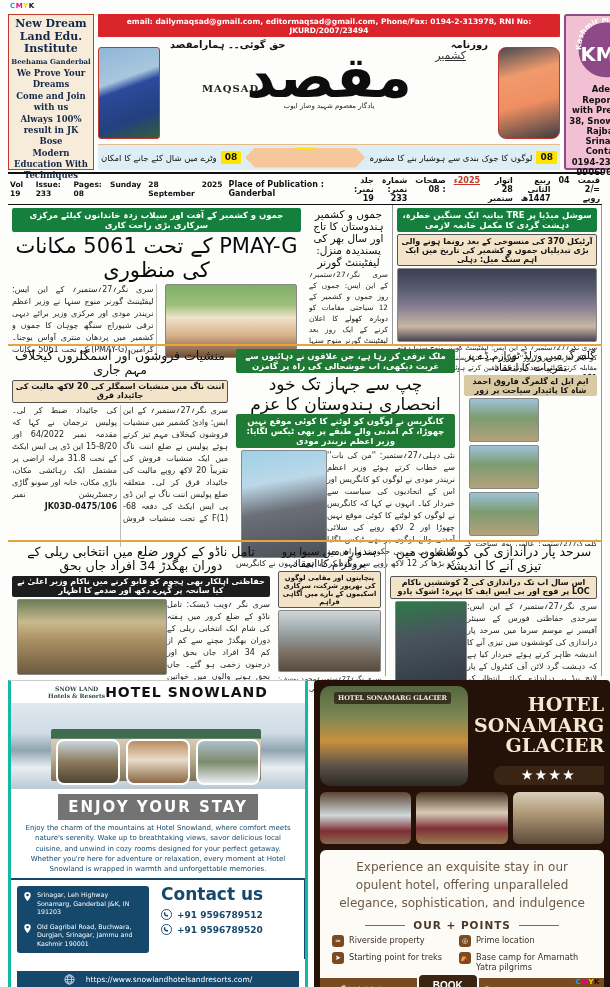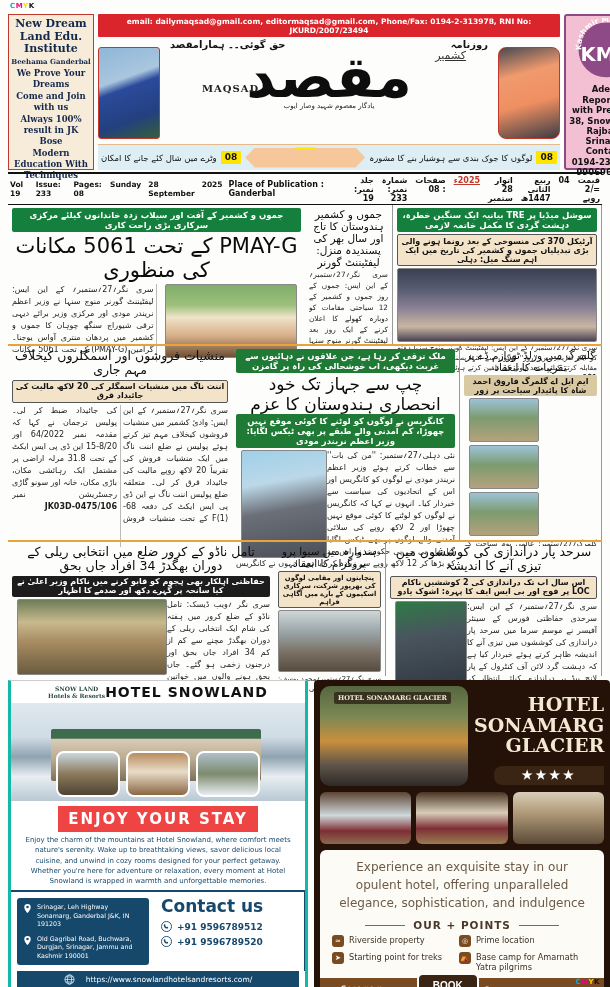--- a/index.html
+++ b/index.html
@@ -82,30 +82,30 @@
   .sl-top { display:flex; align-items:center; justify-content:center; padding:3px 0; background:#fff; }
   .sl-logo { font-family:"DejaVu Serif", serif; font-size:6px; font-weight:bold; color:#2b4a3f; text-align:center; }
   .sl-title { font-size:14px; font-weight:bold; letter-spacing:1px; color:#111; }
   .sl-photo { position:relative; height:108px; background:linear-gradient(180deg,#dfe8ee 0%,#cfdce6 35%,#8fa3b0 55%,#e8eef2 75%,#b9c9d4 100%); }
   .sl-photo .hotelshape { position:absolute; left:40px; top:26px; width:210px; height:52px; background:linear-gradient(180deg,#3f6b4f 0%,#3f6b4f 18%,#d9cdb8 19%,#b8a88e 60%,#7e6f58 100%); border-radius:2px; }
   .sl-thumbs { position:absolute; bottom:4px; left:50%; transform:translateX(-50%); display:flex; gap:6px; }
   .sl-thumb { width:64px; height:46px; border:2px solid #fff; border-radius:8px; }
   .th1 { background:linear-gradient(180deg,#c9d6dd 0%,#8b7a5c 50%,#4f4433 100%); }
   .th2 { background:linear-gradient(180deg,#b98c5f 0%,#e8dcc8 45%,#8a6844 100%); }
   .th3 { background:linear-gradient(180deg,#aebfca 0%,#7d8b6d 50%,#e8edf0 100%); }
-  .sl-banner { background:#ef4444; color:#fff; font-weight:bold; font-size:15px; letter-spacing:2px; text-align:center; width:200px; margin:5px auto 3px auto; padding:4px 0; }
+  .sl-banner { background:#737373; color:#fff; font-weight:bold; font-size:15px; letter-spacing:2px; text-align:center; width:200px; margin:5px auto 3px auto; padding:4px 0; }
   .sl-para { font-size:7px; color:#16486b; text-align:center; padding:0 10px; line-height:1.45; }
   .sl-mid { display:flex; border-top:2px solid #16486b; margin-top:4px; flex:1; }
   .sl-addr { width:132px; background:#16486b; color:#fff; margin:6px; border-radius:3px; padding:5px 5px; display:flex; flex-direction:column; gap:6px; }
   .sl-addr-item { display:flex; gap:4px; font-size:6.3px; line-height:1.35; }
   .sl-contact { flex:1; border-right:1px solid #16486b; padding:4px 6px; }
   .sl-contact h3 { color:#16486b; font-size:17px; font-weight:bold; margin-bottom:5px; }
   .sl-phone { display:flex; align-items:center; gap:5px; font-size:9px; font-weight:bold; color:#16486b; margin-top:4px; }
   .icn { width:11px; height:11px; flex:0 0 11px; }
-  .sl-web { background:#16486b; color:#fff; font-size:7.5px; display:flex; align-items:center; justify-content:center; gap:11px; padding:3px 0; margin:0 6px 5px 6px; }
+  .sl-web { background:#16486b; color:#fff; font-size:7.5px; display:flex; align-items:center; justify-content:center; gap:11px; padding:3px 0; margin:12px 6px 5px 6px; }
 
   .sonamarg { flex:1; background:#241107; border-radius:4px; position:relative; color:#efe3cf; padding:6px; display:flex; flex-direction:column; }
   .sg-top { display:flex; gap:6px; }
   .sg-photo { width:148px; height:100px; border-radius:10px; background:linear-gradient(180deg,#56663f 0%,#7a8754 30%,#c8903e 55%,#5c5249 80%,#2e2a26 100%); position:relative; }
   .sg-sign { position:absolute; top:6px; left:14px; background:rgba(40,30,20,0.75); color:#f3e8d2; font-family:"DejaVu Serif", serif; font-size:6.5px; font-weight:bold; text-align:center; padding:2px 4px; border-radius:2px; line-height:1.3; }
   .sg-title { flex:1; text-align:right; font-family:"DejaVu Serif", serif; font-weight:bold; color:#f3e8d2; font-size:19px; line-height:1.08; padding-top:8px; }
   .sg-stars { background:#3a2414; border-radius:8px 0 0 8px; margin-top:10px; padding:3px 8px; text-align:center; color:#fff; font-size:12px; letter-spacing:3px; width:110px; margin-left:auto; }
   .sg-rooms { display:flex; gap:5px; margin-top:6px; }
   .sg-room { flex:1; height:52px; border-radius:6px; }
   .rm1 { background:linear-gradient(180deg,#5c4433 0%,#cfd8da 45%,#7e2f35 75%,#8a6a4e 100%); }

